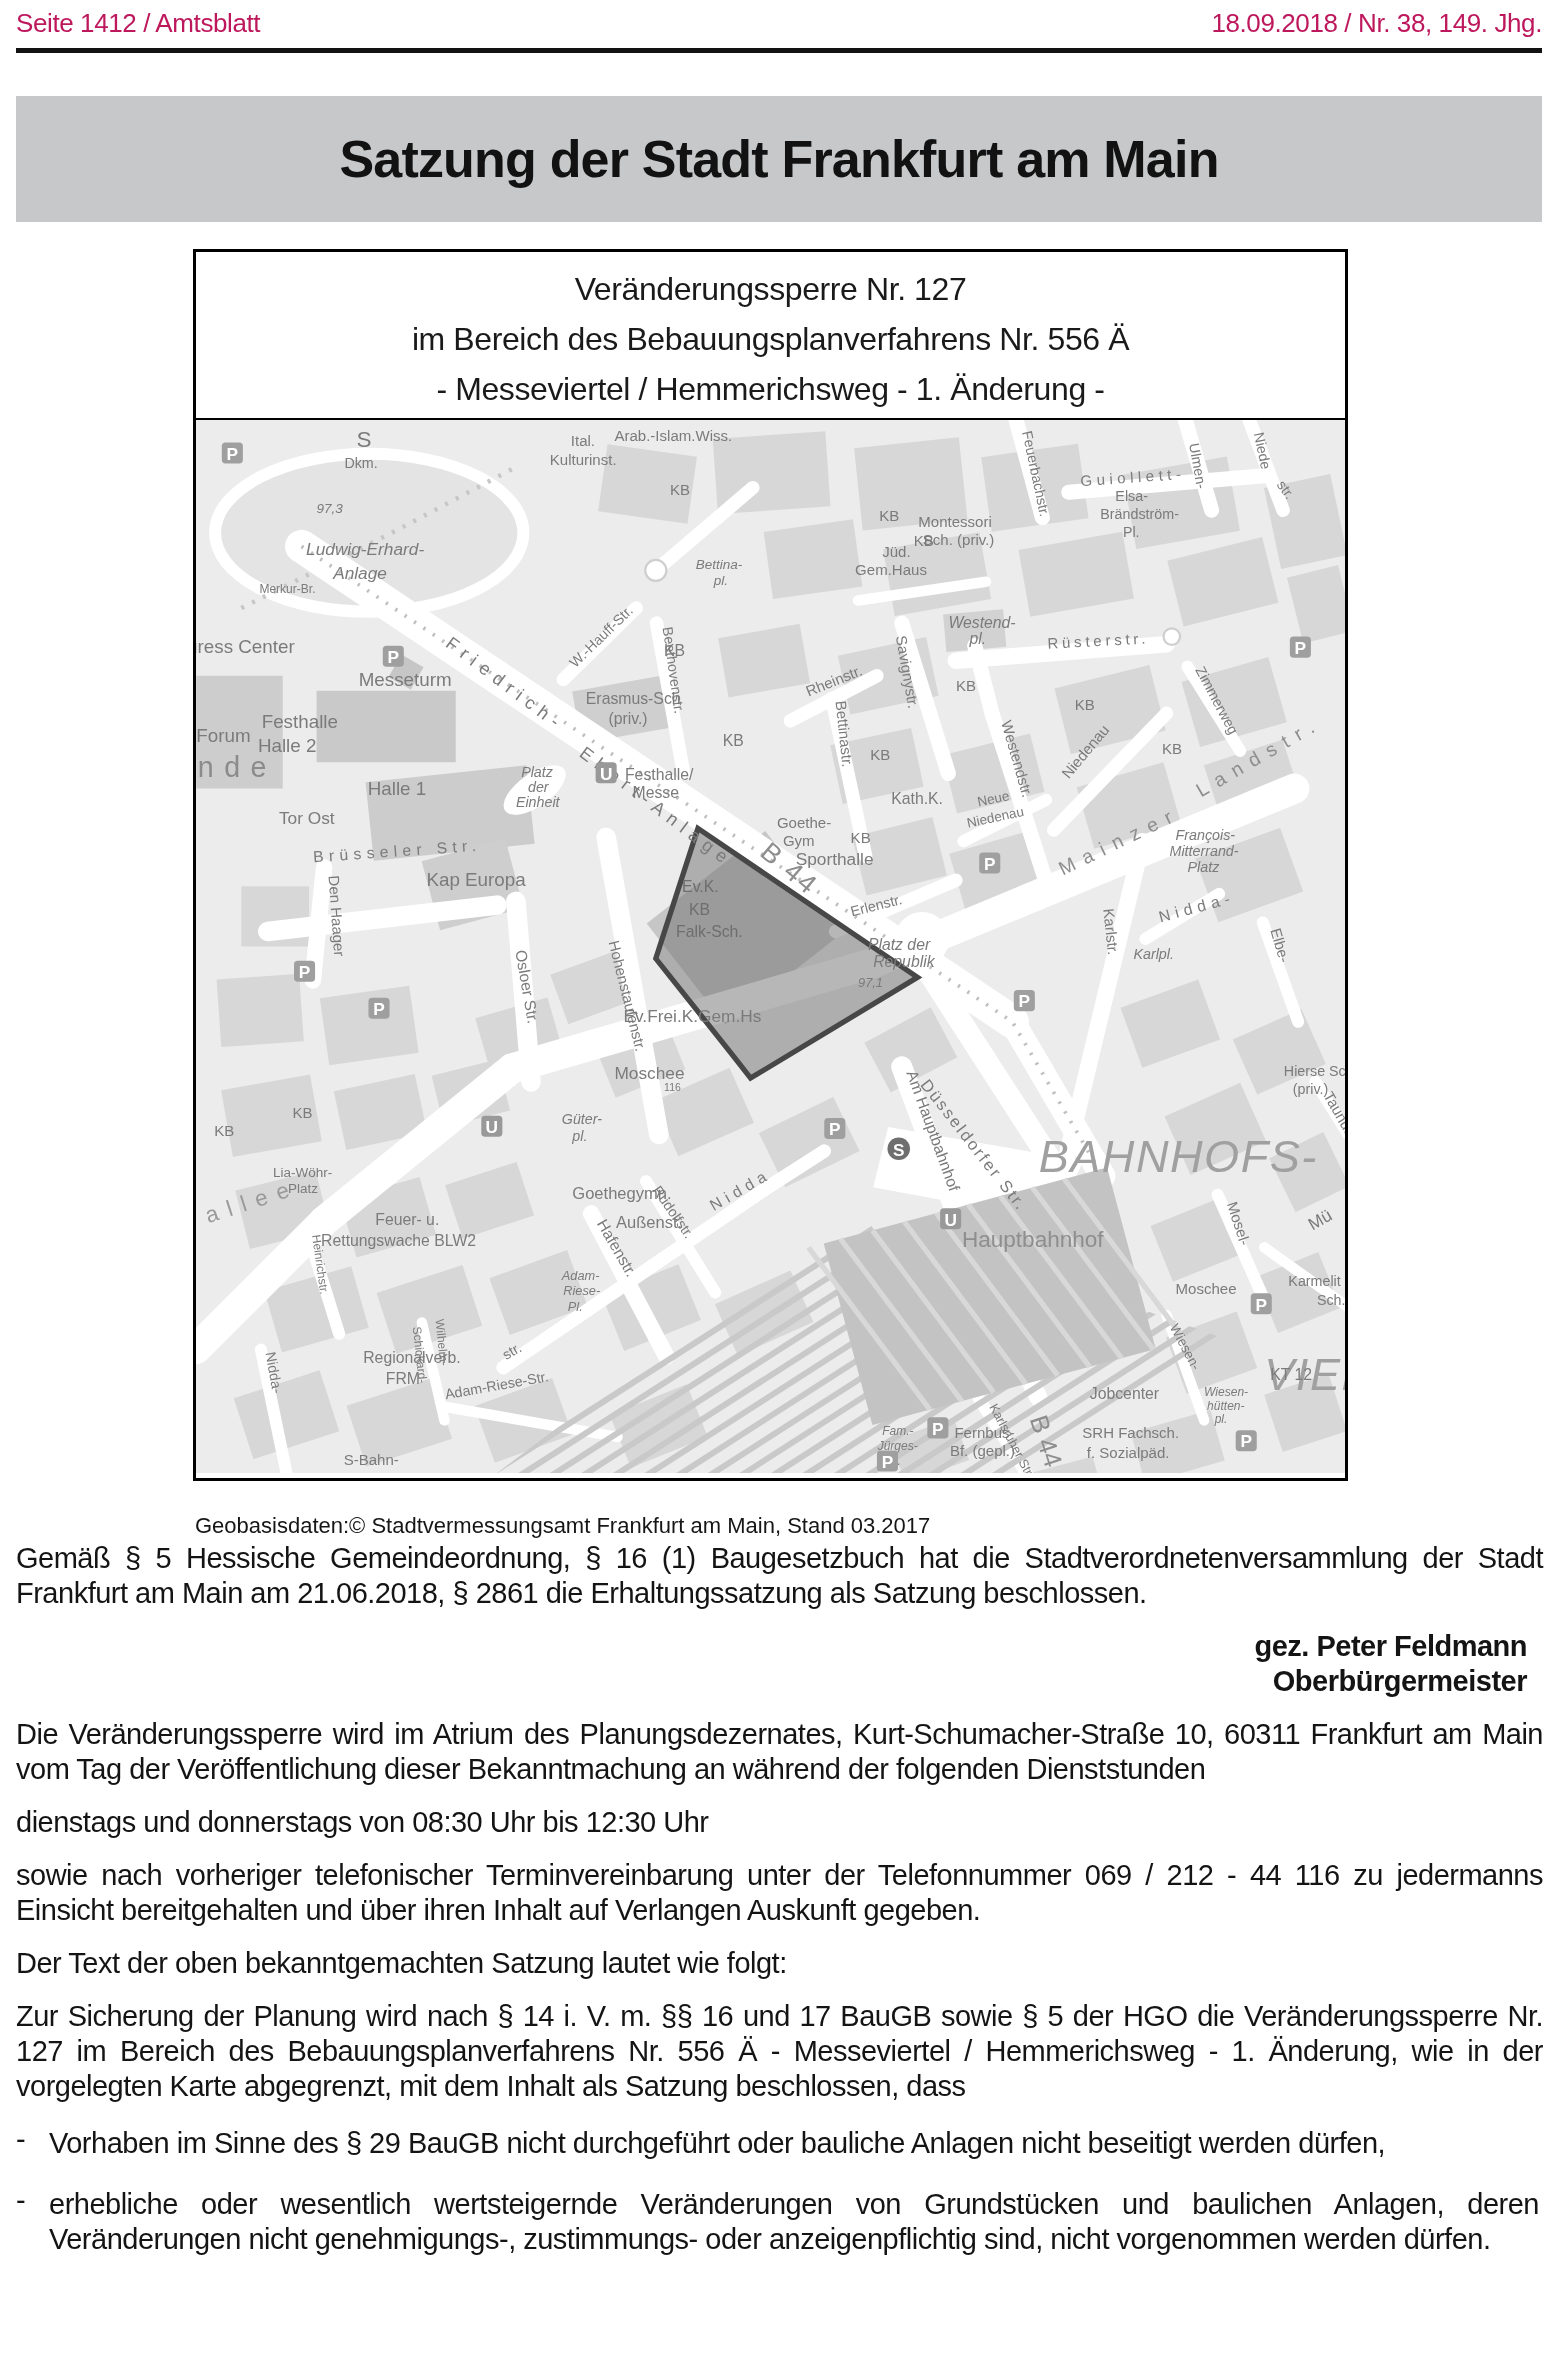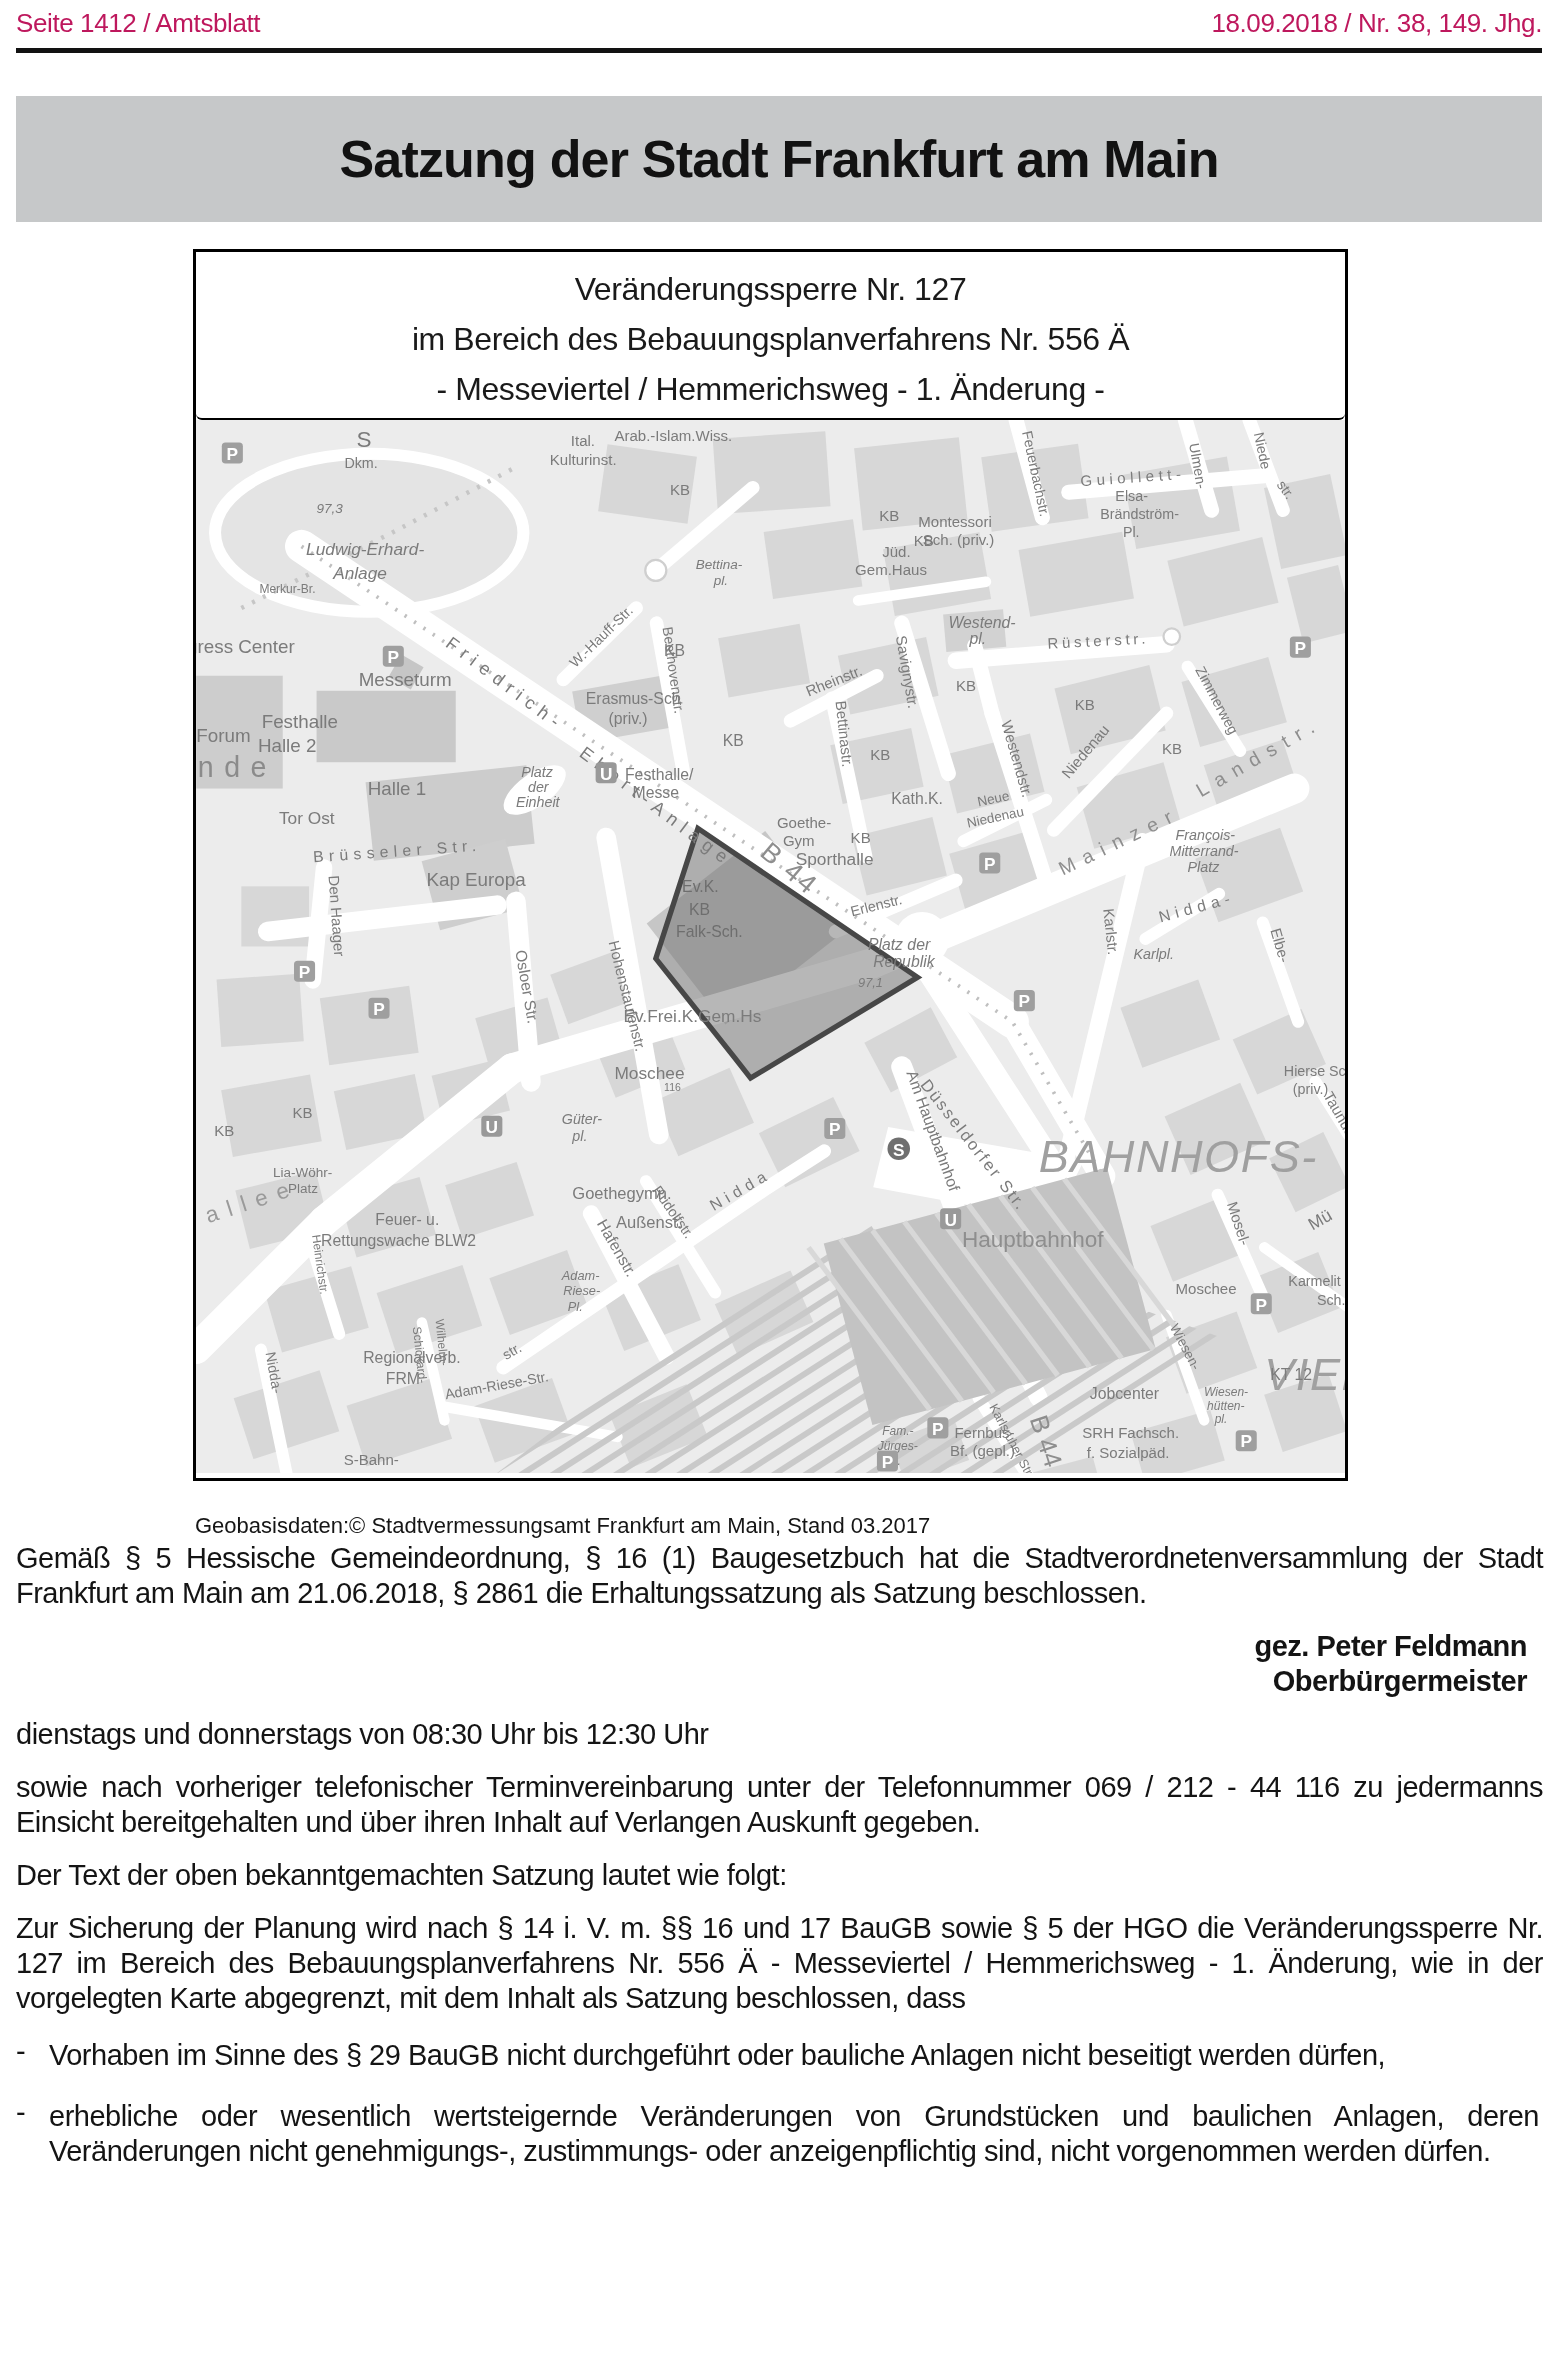--- a/index.html
+++ b/index.html
@@ -9,21 +9,21 @@
   .hdr{position:absolute;top:7.5px;left:16px;right:16px;display:flex;justify-content:space-between;
        font-size:26px;letter-spacing:-0.4px;color:#be185d;}
   .hdr-rule{position:absolute;top:48px;left:16px;right:16px;height:5.3px;background:#121212;}
   
   .banner{position:absolute;top:96px;left:16px;right:16px;height:126px;background:#c6c8c9;}
   .banner h1{margin:0;height:100%;display:flex;align-items:center;justify-content:center;
              font-size:52px;font-weight:bold;letter-spacing:-0.8px;color:#121212;}
   
   .map-frame{position:absolute;left:193px;top:249px;width:1149px;height:1226px;border:3px solid #000;
              background:#fff;box-sizing:content-box;}
-  .map-title{height:168px;border-bottom:2.3px solid #000;text-align:center;padding-top:12px;box-sizing:border-box;border-radius:6px;}
+  .map-title{height:168px;border-bottom:2.3px solid #000;text-align:center;padding-top:12px;box-sizing:border-box;}
   .map-title .l{font-size:32px;line-height:50px;color:#1a1a1a;letter-spacing:-0.4px;}
   #map-svg{display:block;background:#ececec;}
   
   .caption{position:absolute;left:195px;top:1513px;font-size:22px;color:#161616;}
   
   .body-text{position:absolute;left:16px;top:1541px;width:1527px;font-size:29px;line-height:35px;
              text-align:justify;letter-spacing:-0.5px;color:#141414;}
   .body-text p{margin:0 0 18px 0;}
   .sig{text-align:right;font-weight:bold;margin:3px 16px 18px 0;line-height:35px;}
   .li{display:flex;margin:0 0 18px 0;}
@@ -431,20 +431,21 @@
   </figure>
 
   <div class="caption">Geobasisdaten:© Stadtvermessungsamt Frankfurt am Main, Stand 03.2017</div>
 
   <main class="body-text">
     <p>Gemäß § 5 Hessische Gemeindeordnung, § 16 (1) Baugesetzbuch hat die Stadtverordnetenversammlung der Stadt Frankfurt am Main am 21.06.2018, § 2861 die Erhaltungssatzung als Satzung beschlossen.</p>
     <div class="sig">
       <div>gez. Peter Feldmann</div>
       <div>Oberbürgermeister</div>
     </div>
+    <p>Die Veränderungssperre wird im Atrium des Planungsdezernates, Kurt-Schumacher-Straße 10, 60311 Frankfurt am Main vom Tag der Veröffentlichung dieser Bekanntmachung an während der folgenden Dienststunden</p>
     <p>dienstags und donnerstags von 08:30 Uhr bis 12:30 Uhr</p>
     <p>sowie nach vorheriger telefonischer Terminvereinbarung unter der Telefonnummer 069 / 212 - 44 116 zu jedermanns Einsicht bereitgehalten und über ihren Inhalt auf Verlangen Auskunft gegeben.</p>
     <p>Der Text der oben bekanntgemachten Satzung lautet wie folgt:</p>
     <p>Zur Sicherung der Planung wird nach § 14 i. V. m. §§ 16 und 17 BauGB sowie § 5 der HGO die Veränderungssperre Nr. 127 im Bereich des Bebauungsplanverfahrens Nr. 556 Ä - Messeviertel / Hemmerichsweg - 1. Änderung, wie in der vorgelegten Karte abgegrenzt, mit dem Inhalt als Satzung beschlossen, dass</p>
     <div class="li">
       <span class="dash">-</span>
       <p>Vorhaben im Sinne des § 29 BauGB nicht durchgeführt oder bauliche Anlagen nicht beseitigt werden dürfen,</p>
     </div>
     <div class="li">
       <span class="dash">-</span>

